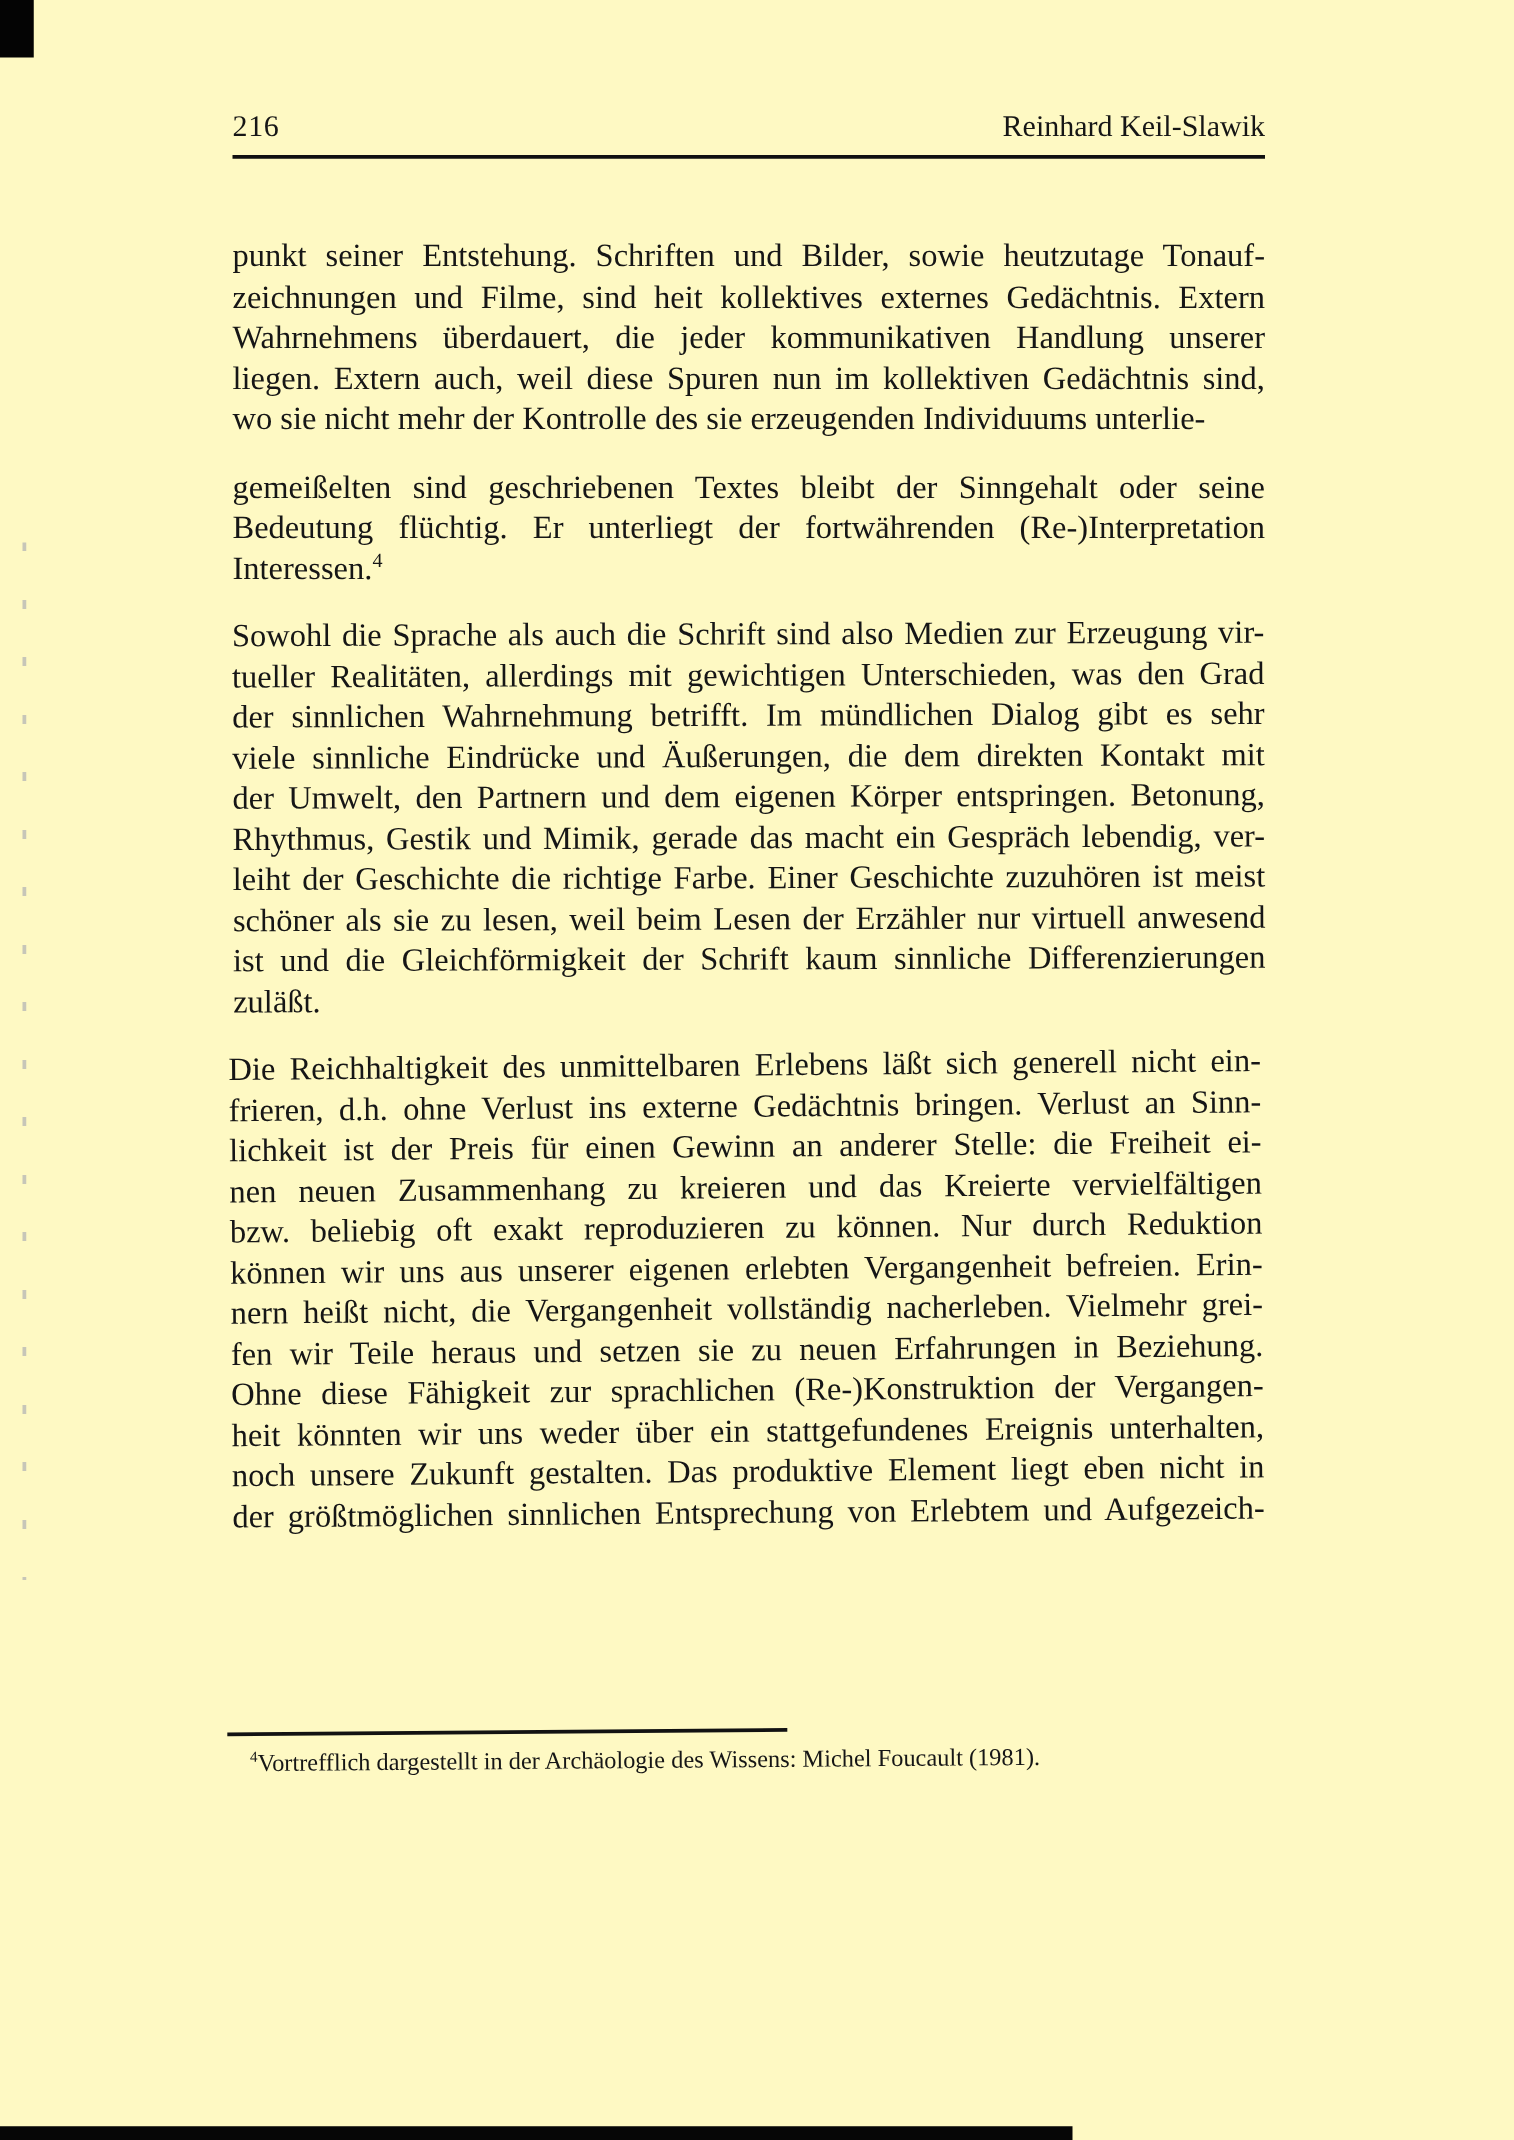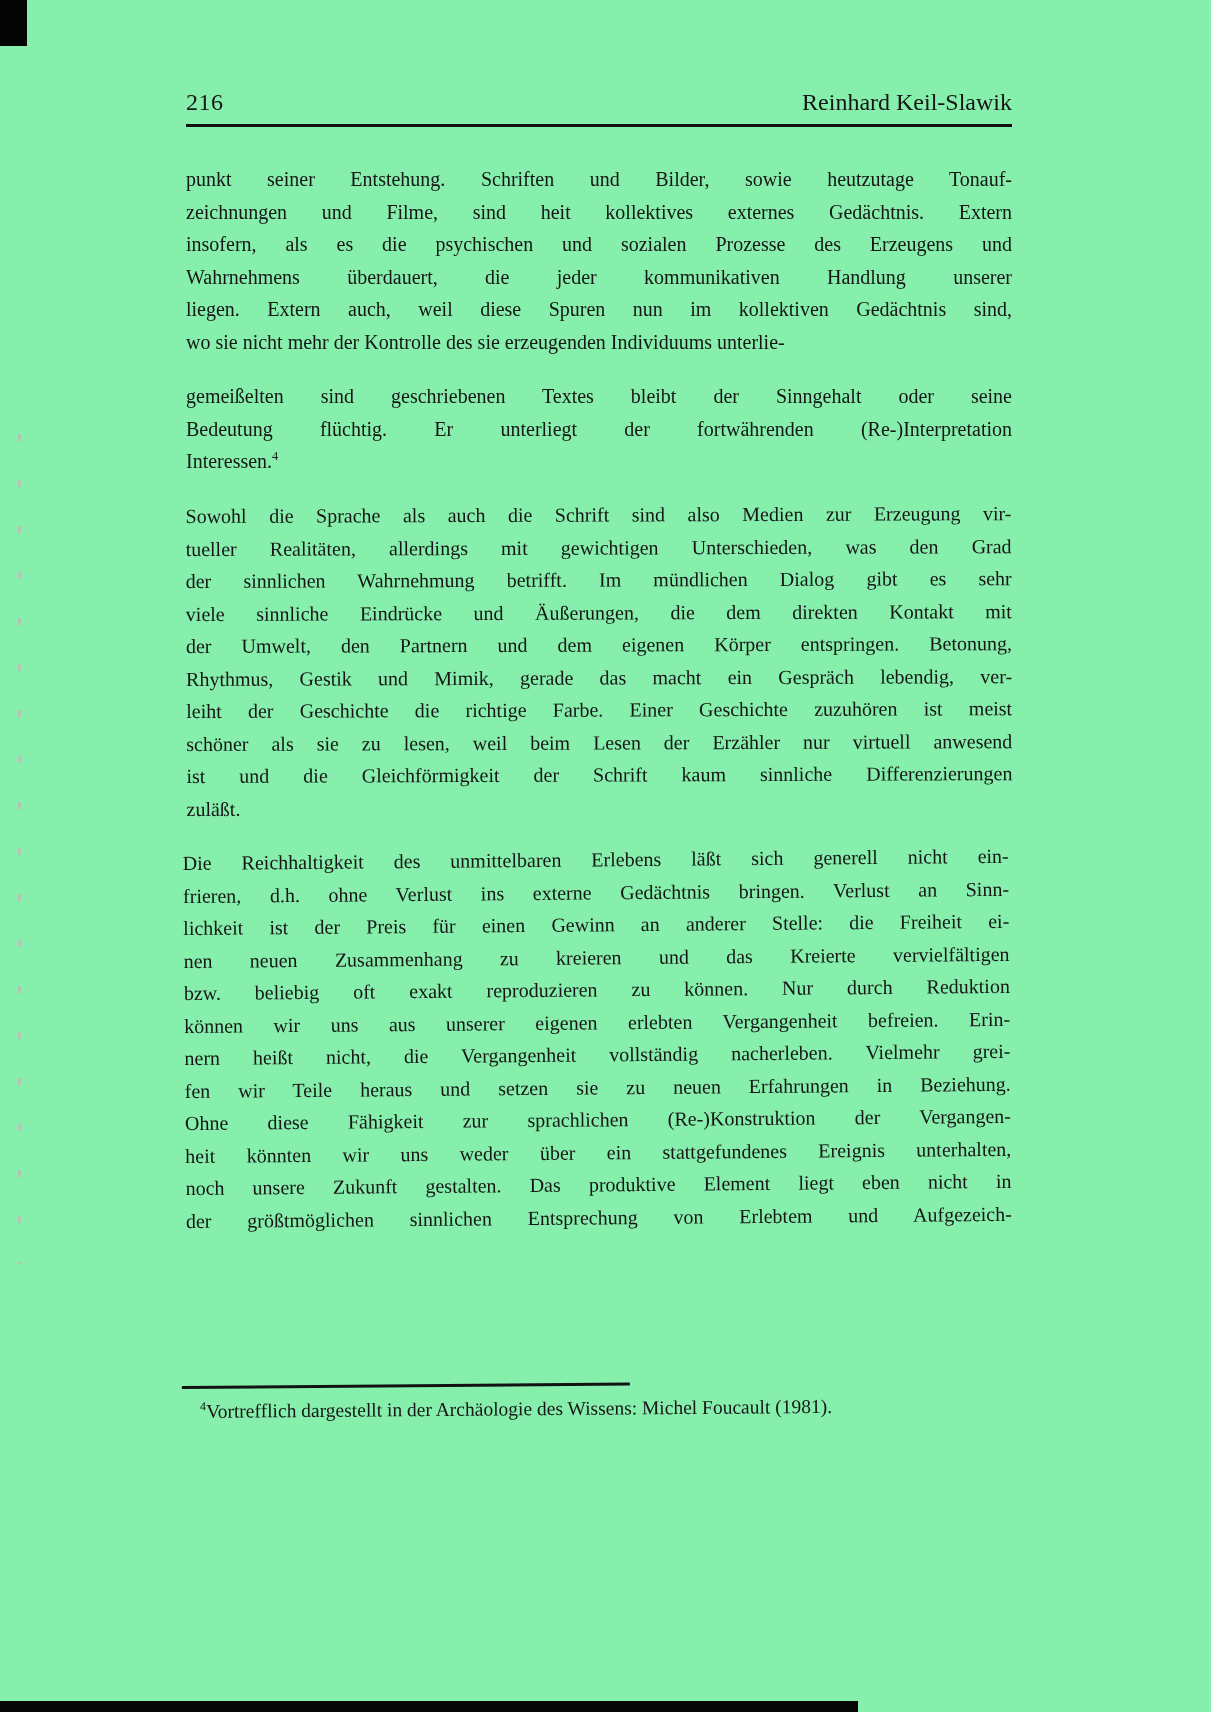--- a/index.html
+++ b/index.html
@@ -4,21 +4,21 @@
 <style>
   html, body {
     margin: 0;
     padding: 0;
     background: #ffffff;
   }
   .page {
     position: relative;
     width: 1211px;
     height: 1712px;
-    background: #86efac;
+    background: #fef9c3;
     overflow: hidden;
     font-family: "Liberation Serif", "DejaVu Serif", serif;
     color: #161616;
   }
 
   
   .artifact { position: absolute; }
   .corner {
     left: 0; top: 0;
     width: 27px; height: 46px;
@@ -57,22 +57,22 @@
   }
   .pagenum { letter-spacing: 0.5px; }
   .runhead { font-weight: normal; }
 
   .header-rule {
     margin-top: 8px;
     border-bottom: 3px solid #101010;
   }
 
   .body-text {
-    margin-top: 36px;
-    font-size: 20px;
+    margin-top: 62px;
+    font-size: 26px;
     line-height: 32.5px;
   }
 
   .paragraph { margin: 0 0 22px 0; }
   .line {
     text-align: justify;
     text-align-last: justify;
   }
   .paragraph.last-left .line:last-child {
     text-align-last: left;
@@ -120,21 +120,20 @@
     <div class="header">
       <span class="pagenum">216</span>
       <span class="runhead">Reinhard Keil-Slawik</span>
     </div>
     <div class="header-rule"></div>
 
     <div class="body-text">
         <div class="paragraph last-left">
           <div class="line">punkt seiner Entstehung. Schriften und Bilder, sowie heutzutage Tonauf-</div>
           <div class="line">zeichnungen und Filme, sind heit kollektives externes Gedächtnis. Extern</div>
-          <div class="line">insofern, als es die psychischen und sozialen Prozesse des Erzeugens und</div>
           <div class="line">Wahrnehmens überdauert, die jeder kommunikativen Handlung unserer</div>
           <div class="line">liegen. Extern auch, weil diese Spuren nun im kollektiven Gedächtnis sind,</div>
           <div class="line">wo sie nicht mehr der Kontrolle des sie erzeugenden Individuums unterlie-</div>
         </div>
         <div class="paragraph last-left">
           <div class="line">gemeißelten sind geschriebenen Textes bleibt der Sinngehalt oder seine</div>
           <div class="line">Bedeutung flüchtig. Er unterliegt der fortwährenden (Re-)Interpretation</div>
           <div class="line">Interessen.<sup>4</sup></div>
         </div>
         <div class="paragraph last-left">

